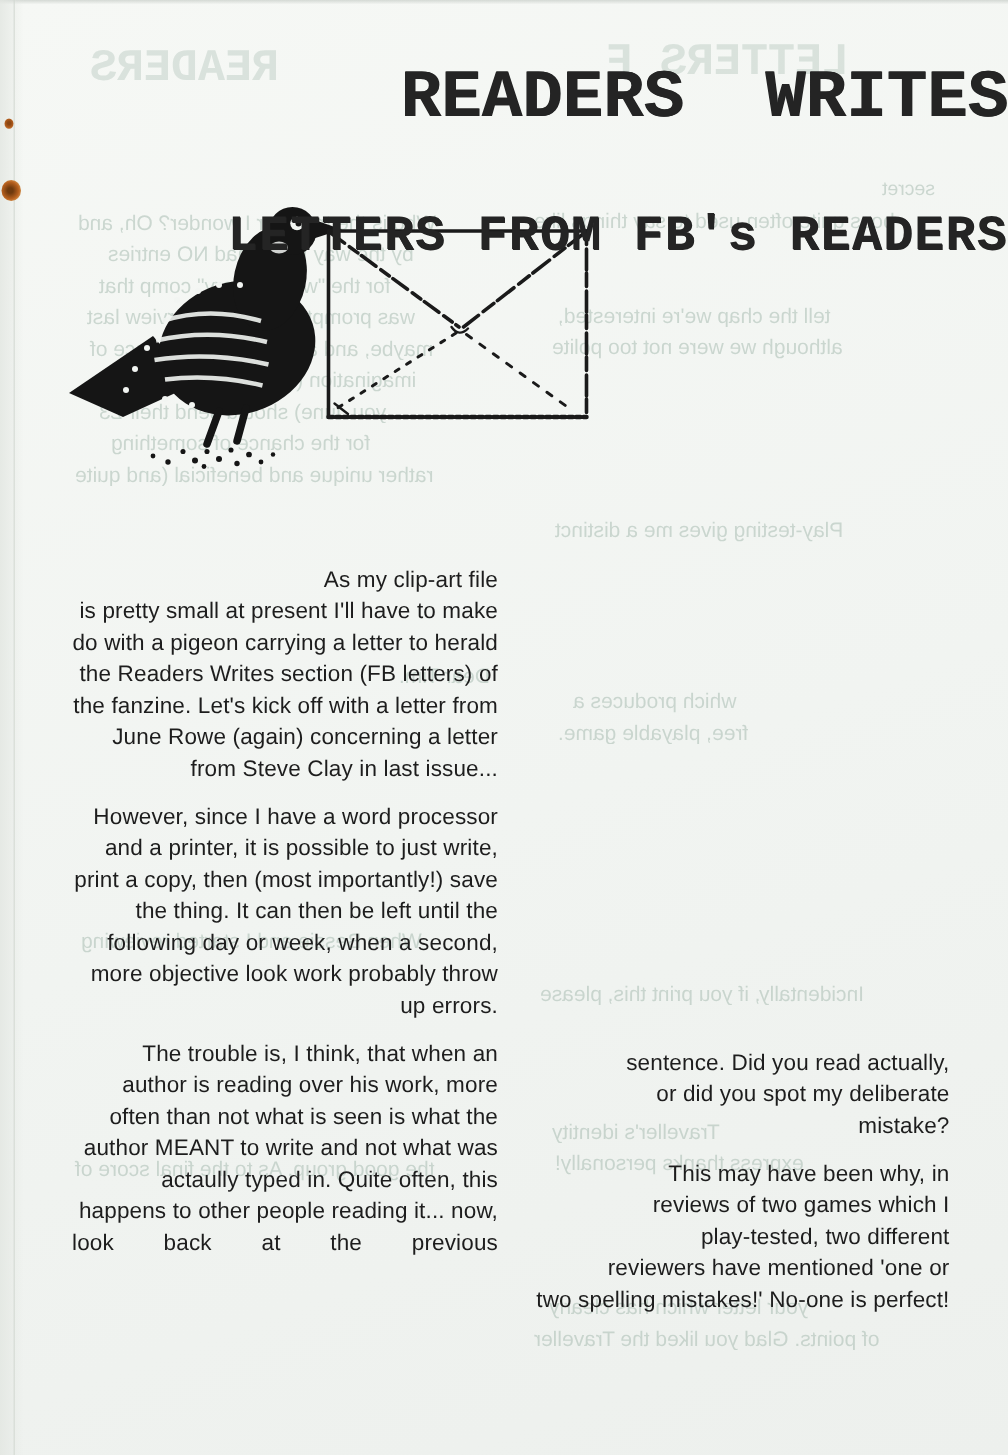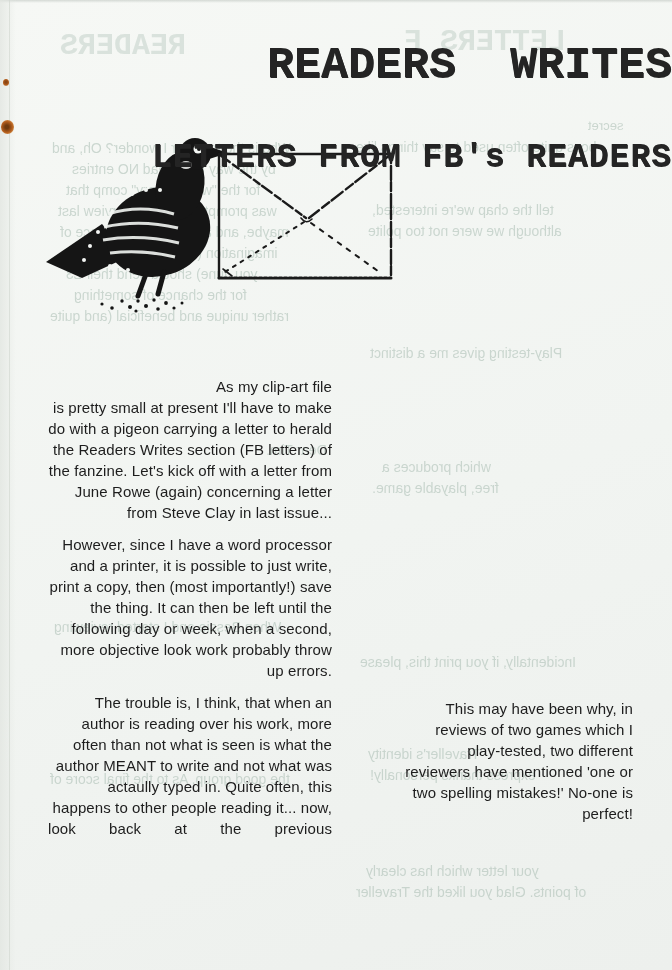--- a/index.html
+++ b/index.html
@@ -167,17 +167,18 @@
     <p class="intro">As my clip-art file is pretty small at present I'll have to make do with a pigeon carrying a letter to herald the Readers Writes section (FB letters) of the fanzine. Let's kick off with a letter from June Rowe (again) concerning a letter from Steve Clay in last issue...</p>
     <div id="left-paras">
         <p>However, since I have a word processor and a printer, it is possible to just write, print a copy, then (most importantly!) save the thing. It can then be left until the following day or week, when a second, more objective look work probably throw up errors.</p>
         <p class="jl">The trouble is, I think, that when an author is reading over his work, more often than not what is seen is what the author MEANT to write and not what was actaully typed in. Quite often, this happens to other people reading it... now, look back at the previous</p>
       </div>
   </div>
 
   <div class="col right-col content">
     <div class="env-spacer"></div>
     <div id="right-paras">
+        <p>sentence. Did you read actually, or did you spot my deliberate mistake?</p>
         <p>This may have been why, in reviews of two games which I play-tested, two different reviewers have mentioned 'one or two spelling mistakes!' No-one is perfect!</p>
       </div>
   </div>
 
 </div>
 
 </body></html>

